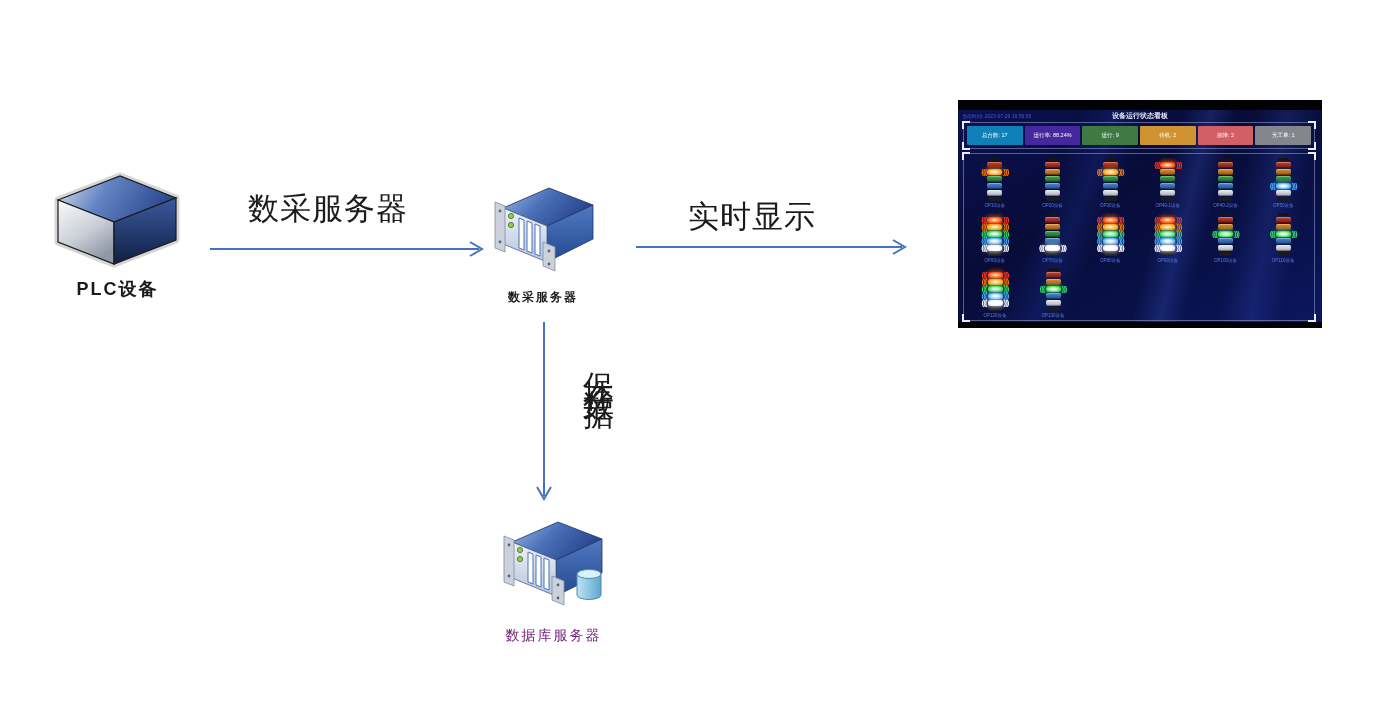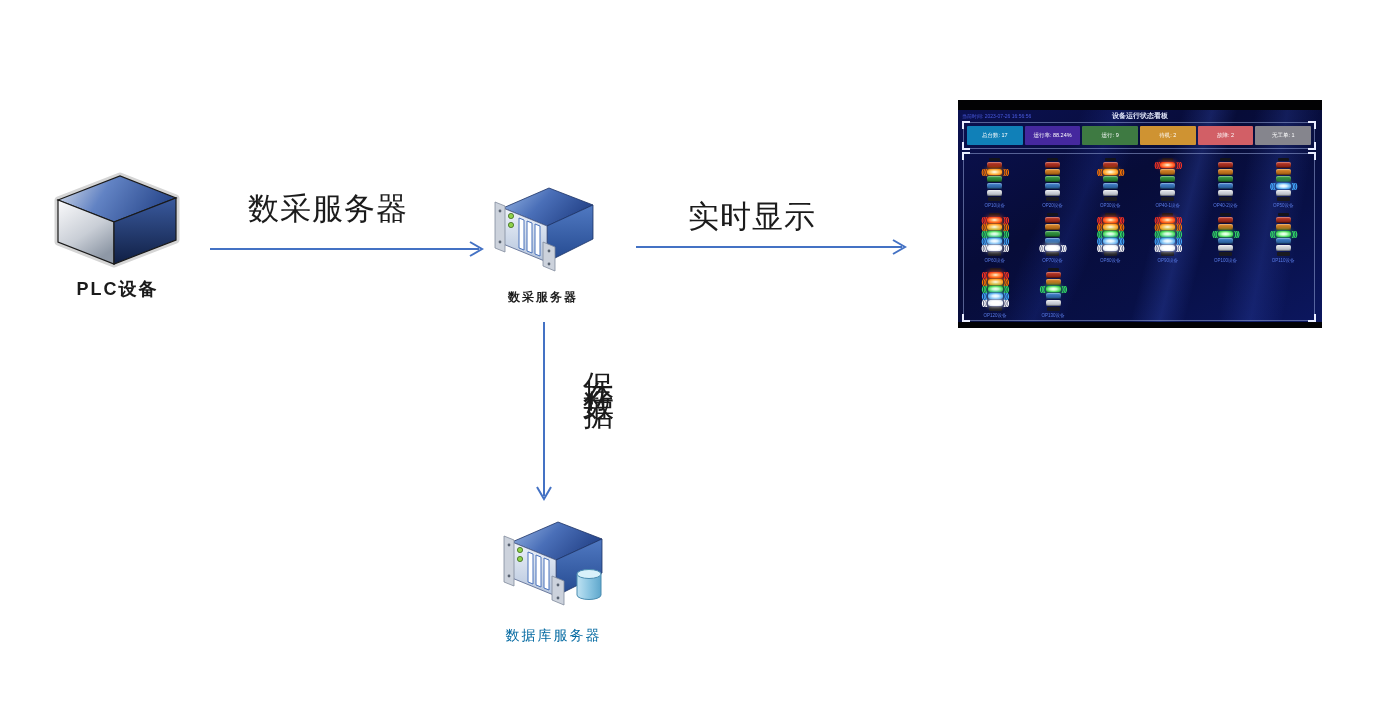--- a/index.html
+++ b/index.html
@@ -11,21 +11,21 @@
 
   
   .flow-label{position:absolute;font-size:31px;color:#1b1b1b;letter-spacing:1px;white-space:nowrap;}
   .flow-label-vert{
     position:absolute;font-size:31px;color:#1b1b1b;
     writing-mode:vertical-rl;text-orientation:upright;letter-spacing:9px;white-space:nowrap;
   }
 
   
   .node-label{position:absolute;font-size:18px;font-weight:bold;color:#1b1b1b;letter-spacing:2px;text-align:center;white-space:nowrap;}
-  .node-label.db{color:#0369a1;font-weight:400;font-size:14px;}
+  .node-label.db{color:#701a75;font-weight:400;font-size:14px;}
 
   
   .dashboard{
     position:absolute;left:958px;top:100px;width:364px;height:228px;
     background:linear-gradient(150deg,#0b1152 0%,#070c38 40%,#081047 70%,#0c1760 100%);
     overflow:hidden;
   }
   .dashboard::before{
     content:"";position:absolute;inset:0;pointer-events:none;
     background:

